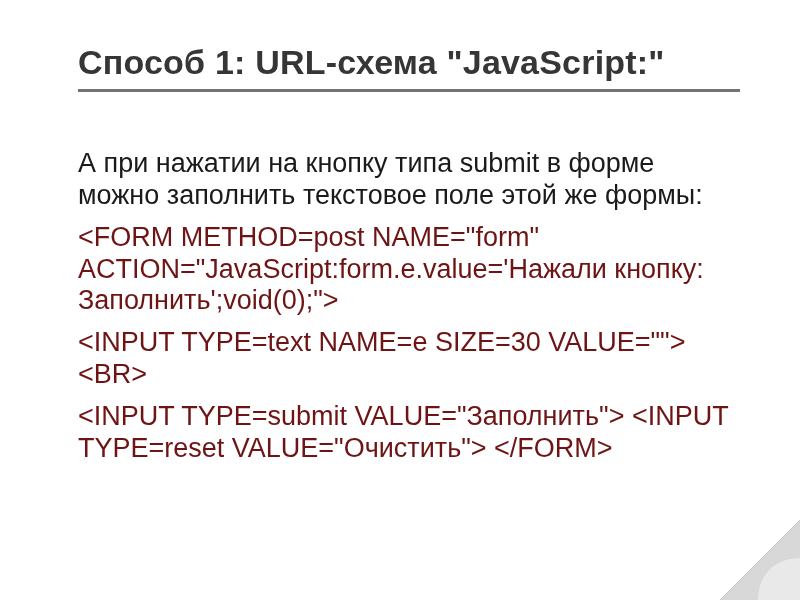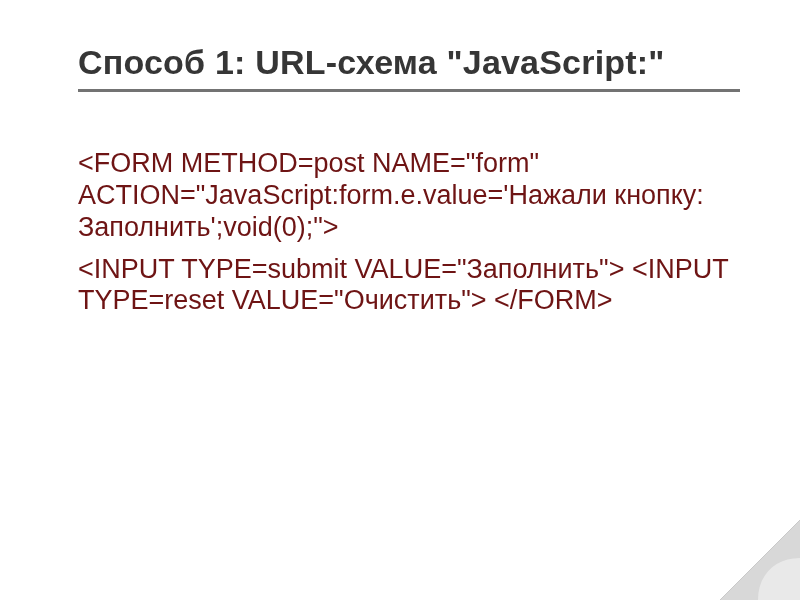--- a/index.html
+++ b/index.html
@@ -66,21 +66,23 @@
 </head>
 <body>
 
 <div class="slide">
   <div class="title">
     <span>Способ 1: URL-схема "JavaScript:"</span>
     <span class="underline"></span>
   </div>
 
   <div class="body">
+    <p class="para">А при нажатии на кнопку типа submit в форме можно заполнить текстовое поле этой же формы:</p>
     <p class="para code">&lt;FORM METHOD=post NAME="form" ACTION="JavaScript:form.e.value='Нажали кнопку: Заполнить';void(0);"&gt;</p>
+    <p class="para code"> &lt;INPUT TYPE=text NAME=e SIZE=30 VALUE=""&gt;&lt;BR&gt;</p>
     <p class="para code">&lt;INPUT TYPE=submit VALUE="Заполнить"&gt; &lt;INPUT TYPE=reset VALUE="Очистить"&gt; &lt;/FORM&gt;</p>
   </div>
 
   <div class="corner">
     <svg width="80" height="80" viewBox="0 0 80 80">
       <path d="M80 0 L80 80 L0 80 Z" fill="#e9e9e9"></path>
       <path d="M80 0 L0 80 L38 80 C38 55 55 38 80 38 Z" fill="#d8d8d8"></path>
       <path d="M80 0 L0 80" stroke="#c9c9c9" stroke-width="1"></path>
     </svg>
   </div>

